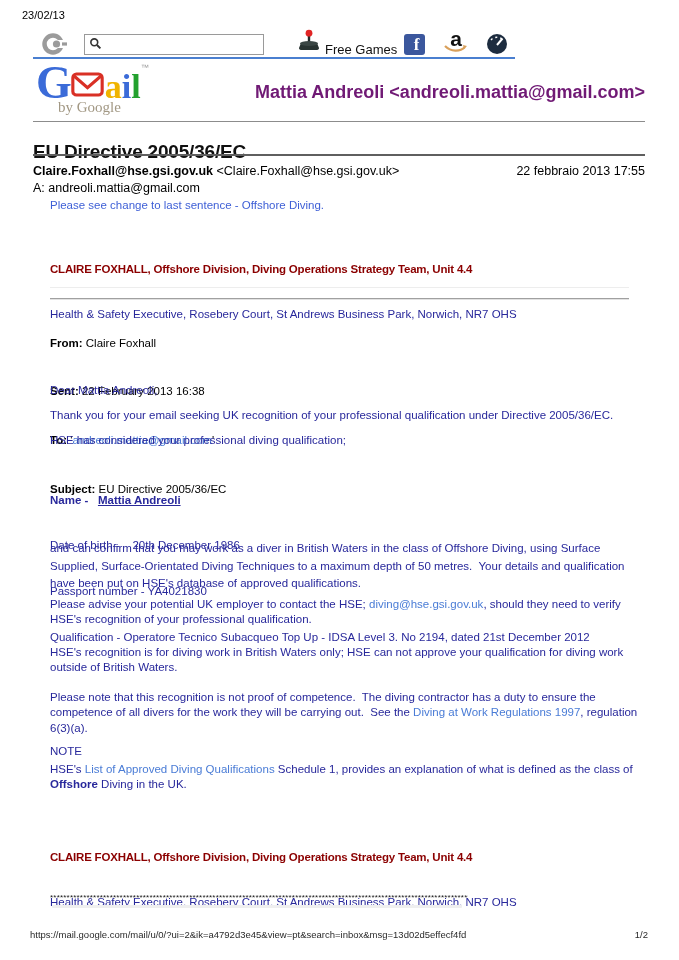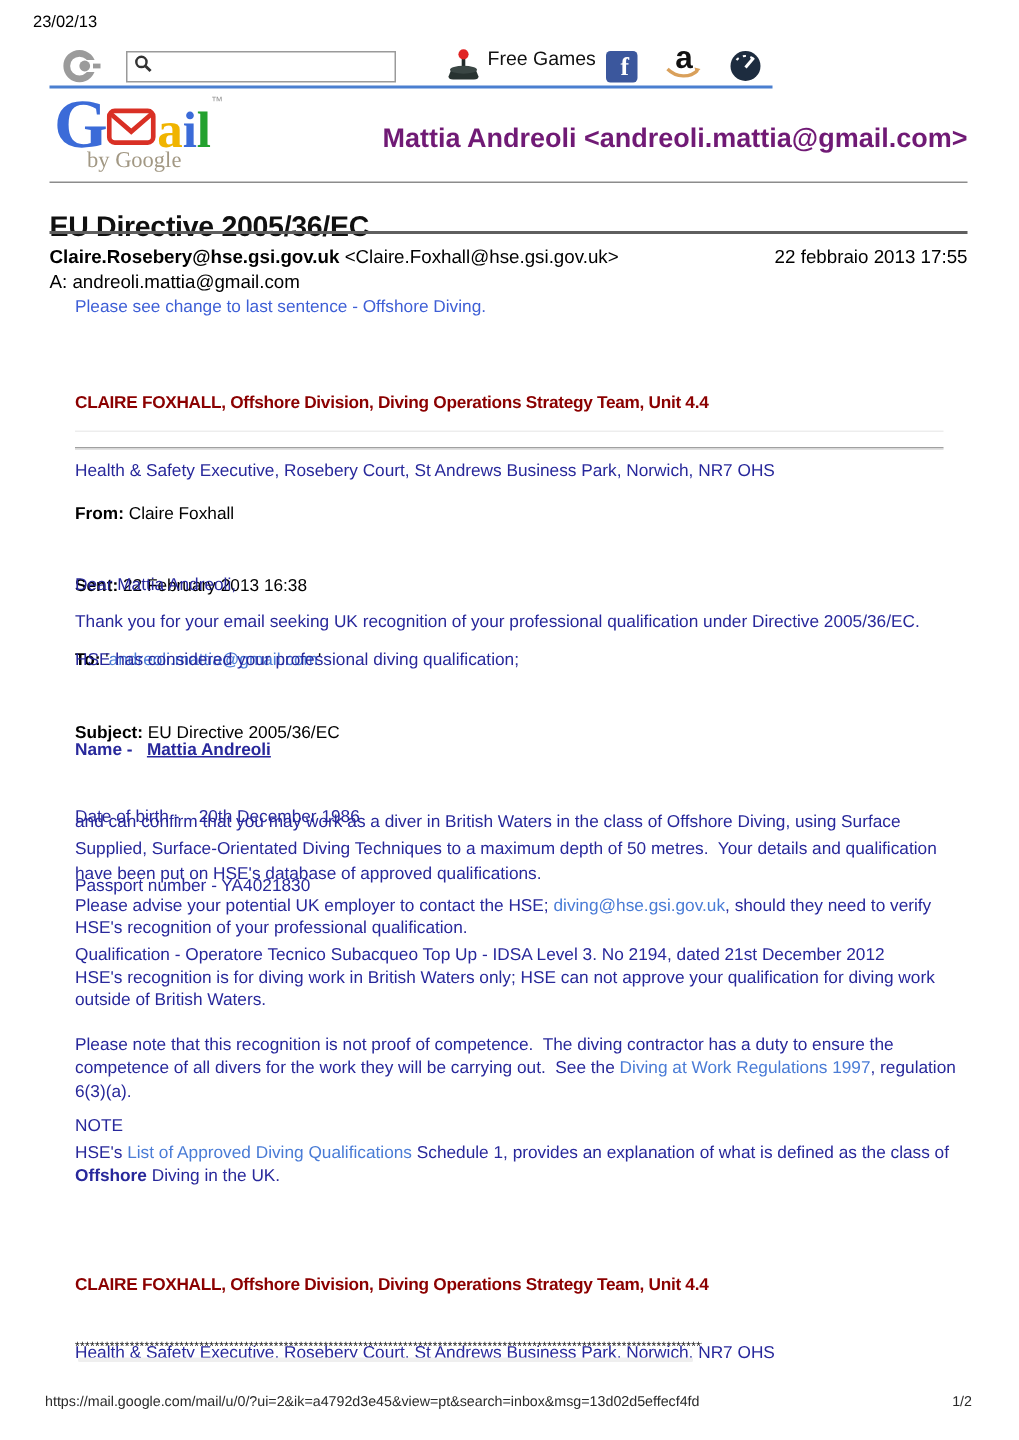--- a/index.html
+++ b/index.html
@@ -9,21 +9,21 @@
 
   
   .print-header { position:absolute; top:9px; left:22px; right:30px; height:12px; font-size:11px; color:#000; }
   .ph-date { position:absolute; left:0; top:0; }
   .ph-title { position:absolute; left:0; right:0; top:0; text-align:center; }
 
   
   .tb-logo { position:absolute; left:42px; top:32px; width:26px; height:24px; }
   .searchbox { position:absolute; left:84px; top:34px; width:180px; height:21px; border:1px solid #9a9a9a; background:#fff; display:flex; align-items:center; padding:0 4px; }
   .searchbox input { border:none; outline:none; flex:1; font-size:11px; font-family:"Liberation Sans",sans-serif; padding:0 2px; min-width:0; }
-  .freegames { position:absolute; left:297px; top:31px; height:26px; display:flex; align-items:flex-start; gap:4px; cursor:pointer; }
+  .freegames { position:absolute; left:297px; top:31px; height:26px; display:flex; align-items:flex-end; gap:4px; cursor:pointer; }
   .fg-label { font-size:13px; color:#111; }
   .fb-icon { position:absolute; left:404px; top:34px; width:21px; height:21px; background:#3B579D; border-radius:3px; color:#fff; font-family:"Liberation Serif",serif; font-weight:bold; font-size:17px; text-align:center; line-height:21px; text-indent:4px; }
   .az-icon { position:absolute; left:444px; top:30px; width:24px; height:26px; }
   .az-a { font-size:21px; font-weight:bold; color:#111; line-height:18px; display:block; text-align:center; }
   .az-swoosh { display:block; margin-top:-4px; }
   .gauge-icon { position:absolute; left:486px; top:33px; width:22px; height:22px; }
   .toolbar-rule { position:absolute; top:57px; left:33px; width:482px; height:2px; background:#4a7fd0; }
 
   
   .glogo { position:absolute; top:56px; left:36px; white-space:nowrap; }
@@ -147,21 +147,21 @@
           <path d="M3,4 L18,17 L33,4" fill="none" stroke="#D93025" stroke-width="3.4"></path>
         </svg></span><span class="lg lg-a">a</span><span class="lg lg-i">i</span><span class="lg lg-l">l</span><span class="lg-tm">™</span>
     <div class="lg-by">by Google</div>
   </div>
   <div class="account">Mattia Andreoli &lt;andreoli.mattia@gmail.com&gt;</div>
 
   <div class="hr1"></div>
   <h1 class="doc-title">EU Directive 2005/36/EC</h1>
   <div class="hr2"></div>
 
-  <div class="meta1"><span class="meta-date">22 febbraio 2013 17:55</span><span class="sender-bold">Claire.Rosebery@hse.gsi.gov.uk</span><span> &lt;Claire.Foxhall@hse.gsi.gov.uk&gt;</span></div>
+  <div class="meta1"><span class="meta-date">22 febbraio 2013 17:55</span><span class="sender-bold">Claire.Foxhall@hse.gsi.gov.uk</span><span> &lt;Claire.Foxhall@hse.gsi.gov.uk&gt;</span></div>
   <div class="meta2">A: andreoli.mattia@gmail.com</div>
 
   <div class="blk blue" id="b-intro">Please see change to last sentence - Offshore Diving.</div>
 
   <div class="blk" id="b-sig1">
     <div class="red-line">CLAIRE FOXHALL, Offshore Division, Diving Operations Strategy Team, Unit 4.4</div>
     <div>Health &amp; Safety Executive, Rosebery Court, St Andrews Business Park, Norwich, NR7 OHS</div>
   </div>
 
   <div class="div-faint"></div>

